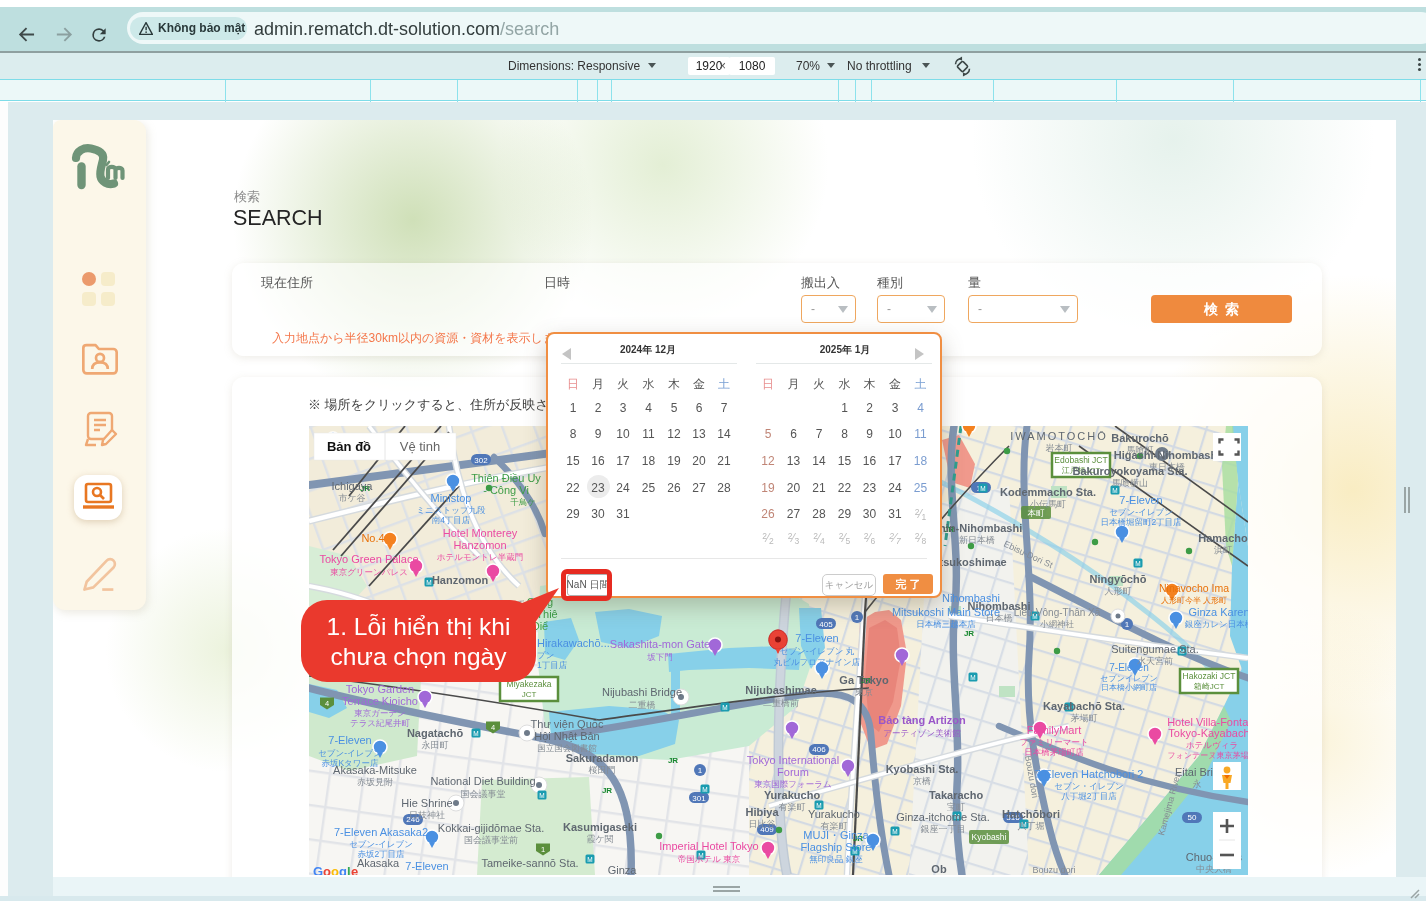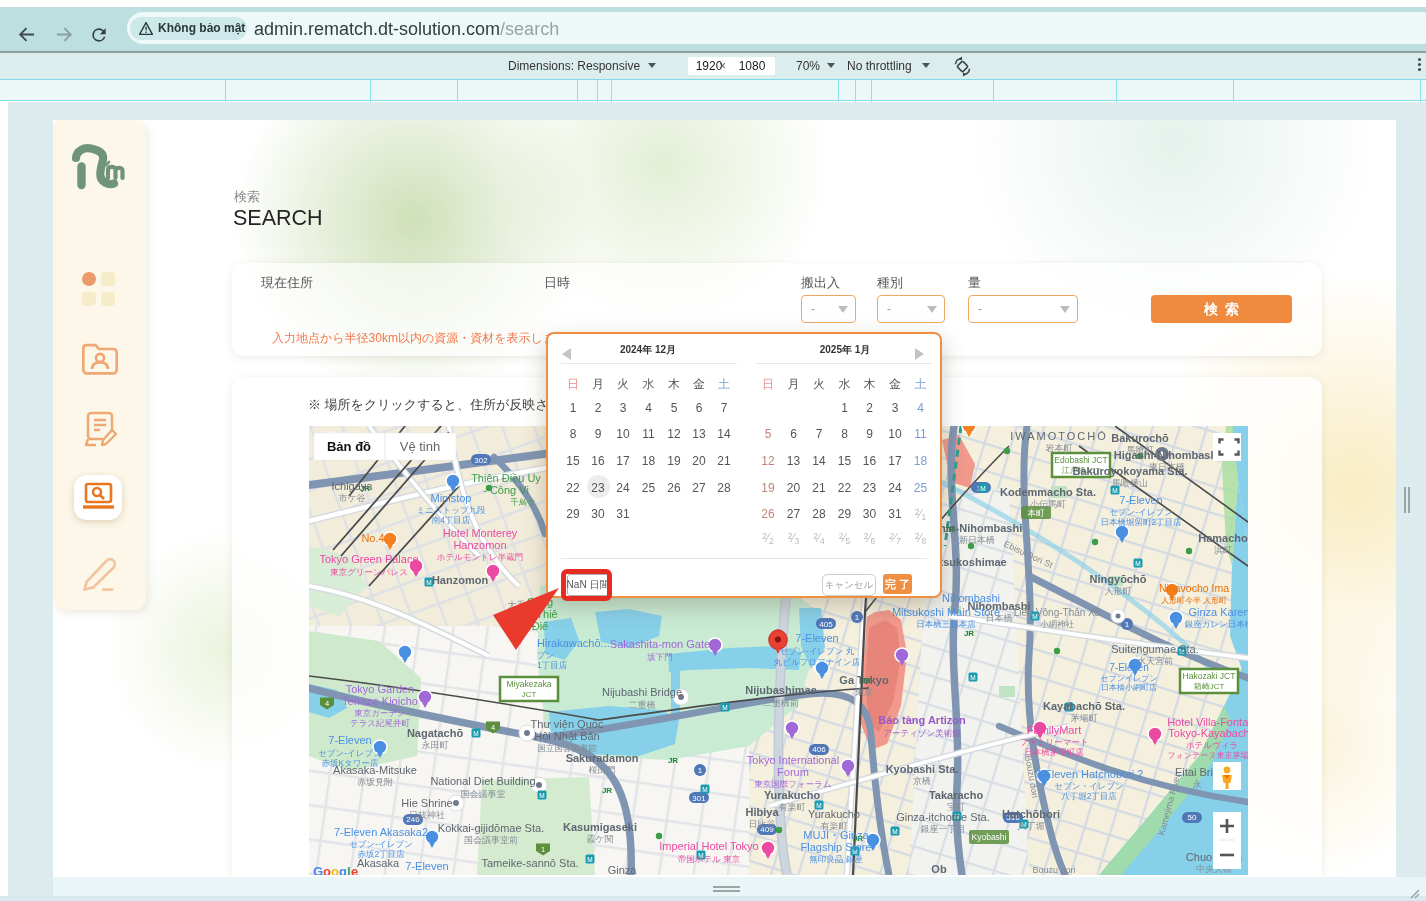--- a/index.html
+++ b/index.html
@@ -55,21 +55,21 @@
   
   #cal{left:493px;top:212px;width:392px;height:262px;background:#fff;border:2px solid #f08e42;
        border-radius:8px;box-shadow:0 8px 22px rgba(90,80,60,.3);font-size:12px;color:#555}
   .mtitle{top:9px;font-size:10px;font-weight:bold;color:#333;width:180px;text-align:center}
   .mline{top:29px;width:176px;height:1px;background:#e4e8e8}
   .dow,.dcell{width:24px;text-align:center;position:absolute;font-size:12px}
   #nanbox{left:19px;top:240px;width:40px;height:20px;border:1px solid #b0b0b0;border-radius:3px;
           background:#fff;color:#555;font-size:10px;display:flex;align-items:center;justify-content:center;white-space:nowrap}
   #cancel{left:274px;top:240px;width:52px;height:20px;border:1px solid #ccc;border-radius:5px;
           background:#fff;color:#a0a0a0;font-size:9.5px;display:flex;align-items:center;justify-content:center;white-space:nowrap;overflow:hidden}
-  #done{left:335px;top:240px;width:29px;height:20px;border-radius:3px;background:#f08e42;
+  #done{left:335px;top:240px;width:50px;height:20px;border-radius:3px;background:#f08e42;
         color:#fff;font-size:11px;font-weight:bold;display:flex;align-items:center;justify-content:center}
   
   #redrect{left:508px;top:449px;width:41px;height:22px;border:5px solid #e62b21;border-radius:6px}
   #bubble{left:248px;top:480px;width:235px;height:82px;background:#ea392d;border-radius:26px;
           color:#fff;font-size:24.5px;text-align:center;line-height:29.5px;padding-top:12px;box-sizing:border-box}
   
   #rhandle1{left:1404px;top:385px;width:2px;height:26px;background:#9aa5a5}
   #rhandle2{left:1408px;top:385px;width:2px;height:26px;background:#9aa5a5}
   #bhandle1{left:713px;top:784px;width:27px;height:2px;background:#9aa5a5}
   #bhandle2{left:713px;top:788px;width:27px;height:2px;background:#9aa5a5}
@@ -768,15 +768,16 @@
         <div class="dcell" style="left: 259px; top: 197px; color: rgb(185, 185, 185);"><span style="font-size:8.5px;position:relative;top:-3px">2</span><span style="color:#c0c0c0">⁄</span><span style="font-size:8.5px;position:relative;top:2px">4</span></div>
         <div class="dcell" style="left: 284.5px; top: 197px; color: rgb(185, 185, 185);"><span style="font-size:8.5px;position:relative;top:-3px">2</span><span style="color:#c0c0c0">⁄</span><span style="font-size:8.5px;position:relative;top:2px">5</span></div>
         <div class="dcell" style="left: 309.5px; top: 197px; color: rgb(185, 185, 185);"><span style="font-size:8.5px;position:relative;top:-3px">2</span><span style="color:#c0c0c0">⁄</span><span style="font-size:8.5px;position:relative;top:2px">6</span></div>
         <div class="dcell" style="left: 335px; top: 197px; color: rgb(185, 185, 185); font-style: italic;"><span style="font-size:8.5px;position:relative;top:-3px">2</span><span style="color:#c0c0c0">⁄</span><span style="font-size:8.5px;position:relative;top:2px">7</span></div>
         <div class="dcell" style="left: 360.5px; top: 197px; color: rgb(185, 185, 185);"><span style="font-size:8.5px;position:relative;top:-3px">2</span><span style="color:#c0c0c0">⁄</span><span style="font-size:8.5px;position:relative;top:2px">8</span></div>
       </div>
 
       <svg class="abs" style="left:425px;top:455px" width="100" height="90" viewBox="0 0 100 90">
         <polygon points="15,40 81,13 38,75" fill="#ea392d"></polygon>
       </svg>
+      <div class="abs" id="bubble">1. Lỗi hiển thị khi<br>chưa chọn ngày</div>
       <div class="abs" id="redrect"></div>
     </div>
   </div>
 
 </body></html>

